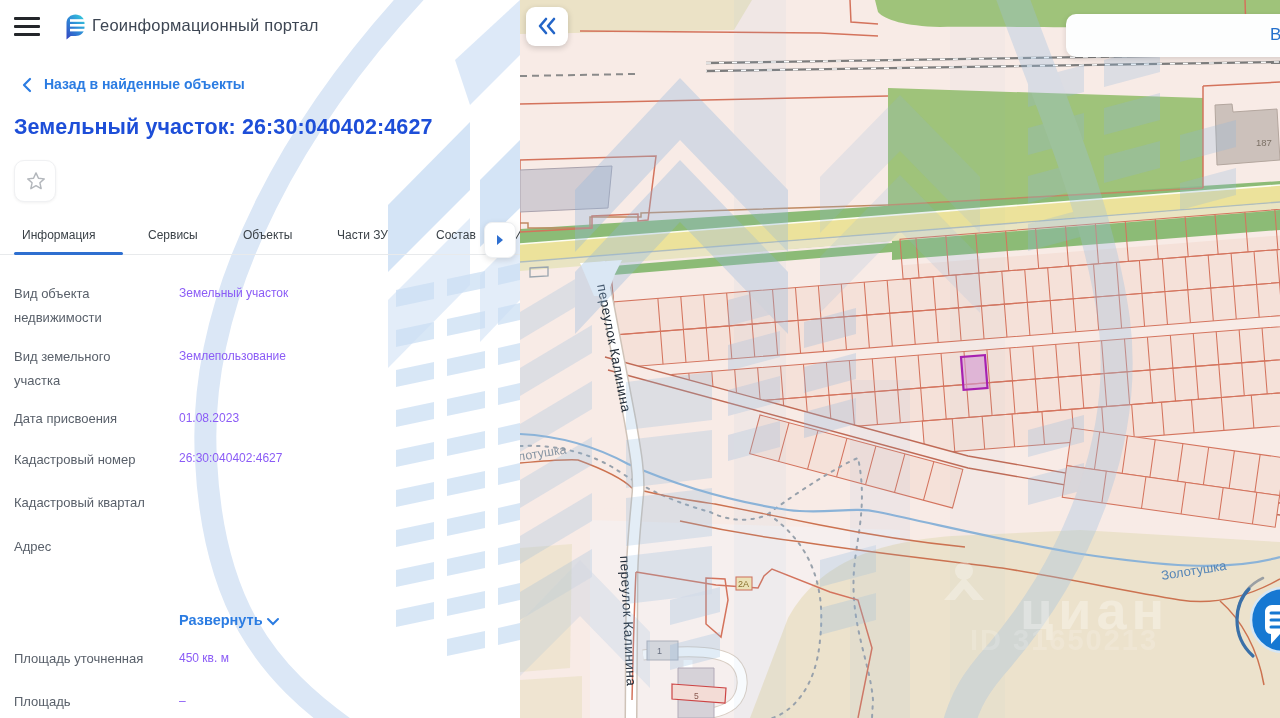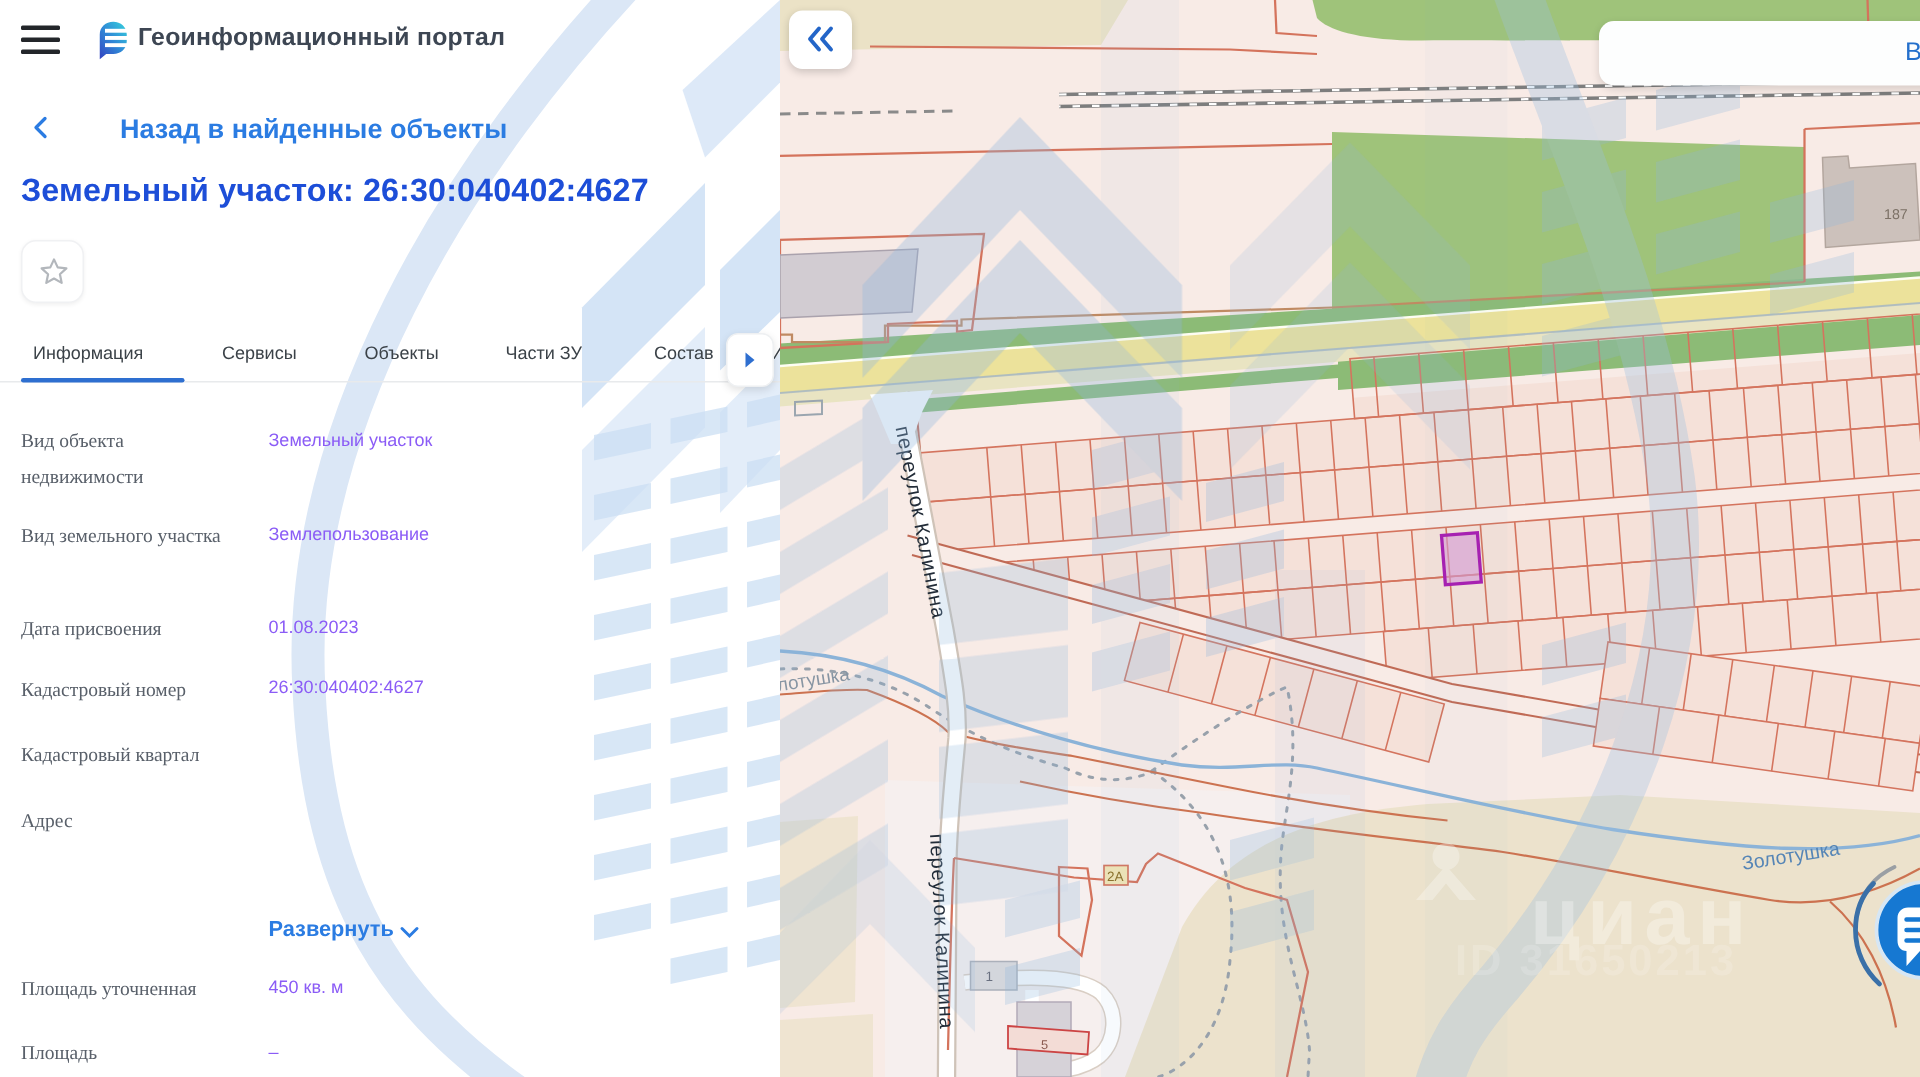--- a/index.html
+++ b/index.html
@@ -5,30 +5,30 @@
 * { margin:0; padding:0; box-sizing:border-box; }
 html,body { width:1280px; height:718px; overflow:hidden; font-family:"Liberation Sans",sans-serif; background:#fff; }
 #app { position:relative; width:1280px; height:718px; overflow:hidden; }
 #panel { position:absolute; left:0; top:0; width:520px; height:718px; background:#fff; overflow:hidden; z-index:2; }
 #mapwrap { position:absolute; left:520px; top:0; width:760px; height:718px; overflow:hidden; z-index:1; }
 .abs { position:absolute; }
 
 
 #burger { left:14px; top:17px; width:26px; height:20px; }
 #burger span { position:absolute; left:0; width:26px; height:3px; background:#23262a; border-radius:1px; }
-#hdrtitle { left:92px; top:16px; font-size:16.5px; font-weight:700; color:#3d4653; letter-spacing:0.2px; }
-#backlink { left:44px; top:76px; font-size:18px; font-weight:600; color:#2b7ce2;margin-left:36px; }
+#hdrtitle { left:92px; top:16px; font-size:16.5px; font-weight:400; color:#3d4653; letter-spacing:0.2px; }
+#backlink { left:44px; top:76px; font-size:14px; font-weight:600; color:#2b7ce2; }
 #h1 { left:14px; top:115px; font-size:21.5px; font-weight:700; color:#1d4ed8; letter-spacing:0.1px; }
 #starbox { left:14px; top:160px; width:42px; height:42px; border:1px solid #f0f1f3; border-radius:10px; background:#fff; box-shadow:0 1px 3px rgba(0,0,0,0.06); }
 #tabs { left:0; top:224px; width:520px; height:32px; }
 .tab { position:absolute; top:4px; font-size:12px; color:#3b4248; }
 #tabline { left:0; top:254px; width:520px; height:1px; background:#e8eaec; }
 #tabactive { left:14px; top:252px; width:109px; height:3px; background:#2e6fd0; border-radius:2px; }
 #tabbtn { left:484px; top:222px; width:32px; height:36px; background:#fff; border:1px solid #eef0f2; border-radius:8px; box-shadow:0 2px 6px rgba(0,0,0,0.12); }
-.lbl { position:absolute; left:14px; font-size:13px; color:#59606a; line-height:24px; width:145px;font-family:Liberation Serif, serif; }
+.lbl { position:absolute; left:14px; font-size:13px; color:#59606a; line-height:24px; width:145px; }
 .val { position:absolute; left:179px; font-size:12px; color:#8b5cf6; line-height:26px; width:330px; }
 #expand { left:179px; top:612px; font-size:14.5px; color:#2b7ce2; font-weight:600; }
 </style>
 </head>
 <body>
 <div id="app">
   <div id="panel">
     <svg class="abs" width="520" height="718" viewBox="0 0 520 718" style="left:0;top:0">
       <g fill="none" stroke="#dbe7f6" stroke-width="22">
         <path d="M 437,-30 C 300,110 196,290 206,460 C 213,600 262,672 355,735"></path>

